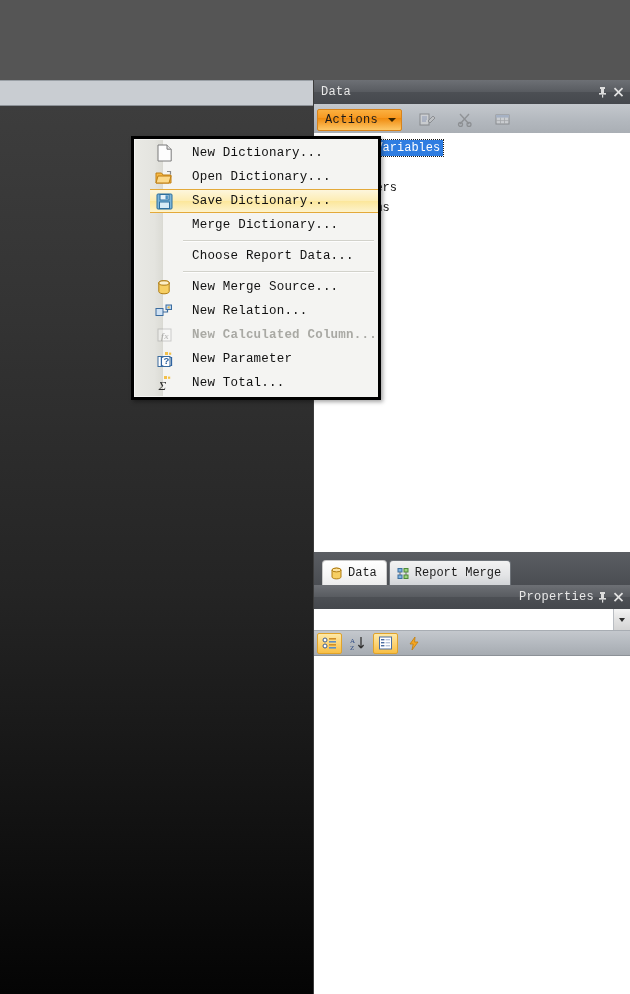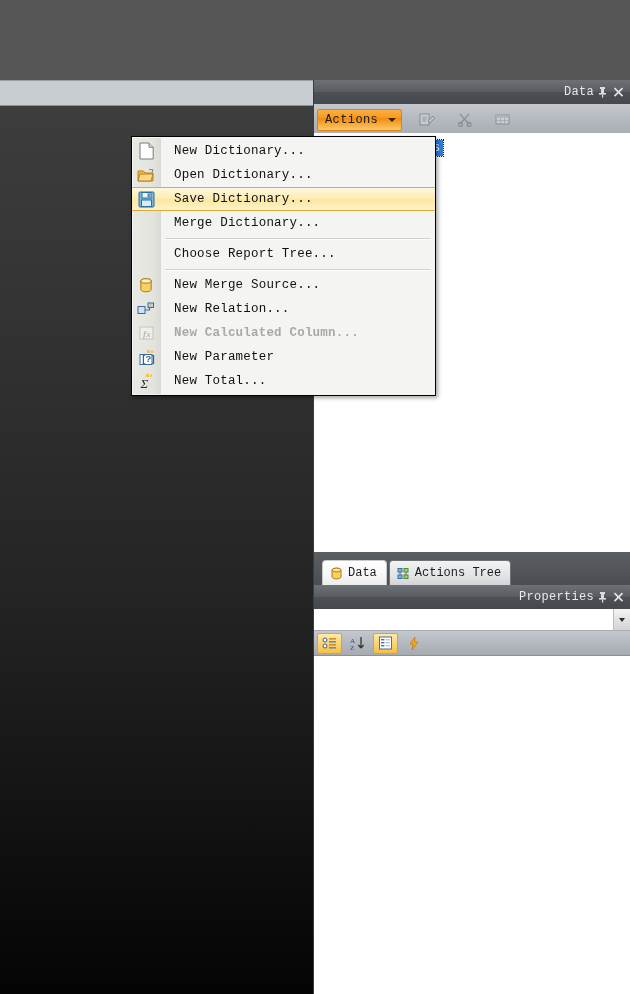--- a/index.html
+++ b/index.html
@@ -32,21 +32,20 @@
   #right-gutter {
     position: absolute; left: 313px; top: 0; width: 317px; height: 80px;
     background: #555555;
   }
 
   
   #data-panel {
     position: absolute; left: 313px; top: 80px; width: 317px; height: 505px;
     background: #ffffff;
     border-left: 1px solid #3c3c3c;
-    text-align: right;
   }
   .panel-caption {
     position: relative;
     height: 24px;
     background: linear-gradient(to bottom, #6d7075 0%, #595c61 48%, #4c4f54 52%, #45484d 100%);
     display: flex; align-items: center;
     padding: 0 4px 0 7px;
     color: #e8e8e8;
     font-size: 12px;
     letter-spacing: .3px;
@@ -186,25 +185,25 @@
     background: linear-gradient(to bottom, #fde9a8 0%, #fcd271 55%, #f8bf45 100%);
     border-color: #e0a32a;
   }
   #prop-body {
     position: absolute; left: 0; right: 0; top: 71px; bottom: 0;
     background: #ffffff;
   }
 
   
   #actions-menu {
-    position: absolute; left: 131px; top: 136px; width: 305px;
+    position: absolute; left: 131px; top: 136px; width: 250px;
     background: #f4f4f2;
-    border: 1px solid #000000;
+    border: 3px solid #000000;
     box-shadow: 2px 2px 4px rgba(0,0,0,.35);
-    padding: 2px 0 2px 0;
+    padding: 2px 0 2px 16px;
     z-index: 40;
   }
   #menu-gutter {
     position: absolute; left: 1px; top: 1px; bottom: 1px; width: 28px;
     background: linear-gradient(to right, #e9e9e4 0%, #e4e4df 72%, #dcdcd6 100%);
     border-right: 1px solid #dadad3;
   }
   .menu-item {
     position: relative;
     height: 24px;
@@ -333,21 +332,21 @@
     <div class="panel-tab inactive">
       <span>
         <svg class="ic" width="13" height="13" viewBox="0 0 13 13">
             <rect x="1" y="1.5" width="4" height="3.5" fill="#7fb3e0" stroke="#3b6f9e"></rect>
             <rect x="7" y="1.5" width="4" height="3.5" fill="#9ed27f" stroke="#4b8a35"></rect>
             <rect x="1" y="8" width="4" height="3.5" fill="#7fb3e0" stroke="#3b6f9e"></rect>
             <rect x="7" y="8" width="4" height="3.5" fill="#9ed27f" stroke="#4b8a35"></rect>
             <path d="M3 5v3M9 5v3" stroke="#6b6b6b"></path>
           </svg>
       </span>
-      <span>Actions Tree</span>
+      <span>Report Merge</span>
     </div>
   </div>
 </div>
 
 <div id="properties-panel">
   <div class="panel-caption">
     <span class="cap-title">Properties</span>
     <span class="cap-btn">
       <svg class="ic" width="11" height="12" viewBox="0 0 11 12">
           <rect x="3" y="1" width="5" height="2" fill="#dcdcdc"></rect>
@@ -447,21 +446,21 @@
 
   <div class="menu-item">
     <span class="mi-icon"></span>
     <span class="mi-label">Merge Dictionary...</span>
   </div>
 
   <div class="menu-sep"></div>
 
   <div class="menu-item">
     <span class="mi-icon"></span>
-    <span class="mi-label">Choose Report Tree...</span>
+    <span class="mi-label">Choose Report Data...</span>
   </div>
 
   <div class="menu-sep"></div>
 
   <div class="menu-item">
     <span class="mi-icon">
       <svg class="ic" width="16" height="17" viewBox="0 0 16 17">
           <ellipse cx="8" cy="4" rx="5.2" ry="2.2" fill="#fde3a0" stroke="#b07d10"></ellipse>
           <path d="M2.8 4v8.6c0 1.2 2.3 2.2 5.2 2.2s5.2-1 5.2-2.2V4" fill="#f7cf63" stroke="#b07d10"></path>
           <ellipse cx="8" cy="4" rx="5.2" ry="2.2" fill="#fdefc8" stroke="#b07d10"></ellipse>

